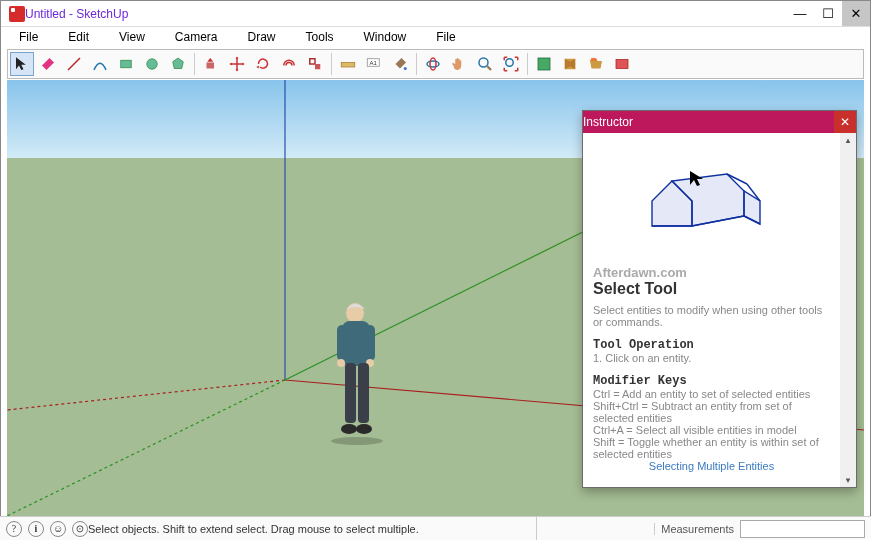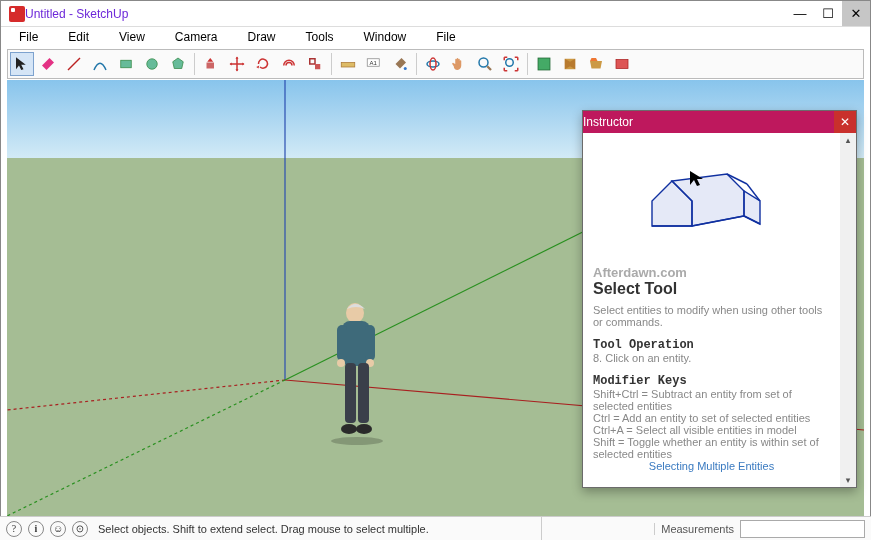--- a/index.html
+++ b/index.html
@@ -27,21 +27,21 @@
 .instructor .iscroll .arrow { font-size:9px; color:#555; padding:2px 0;}
 .instructor .iscroll .thumb { flex:1;}
 .instructor .icontent { flex:1; padding: 18px 10px; font-size:11px; color:#888; overflow:hidden;}
 .instructor .icontent .diagram { height:110px; display:flex; align-items:center; justify-content:center; position:relative;}
 .instructor .brand { font-weight:bold; color:#aaa; font-size:13px; margin-top:4px;}
 .instructor h2 { font-size:16px; color:#333; font-weight:bold; margin-bottom:6px;}
 .instructor h3 { font-size:12px; color:#333; font-weight:bold; margin-top:10px;font-family:Liberation Mono, monospace;}
 .instructor .link { color:#3a7ac0;text-align:center;}
 .statusbar { position:absolute; left:0; right:0; bottom:0; height:24px; border-top:1px solid #ccc; display:flex; align-items:center; font-size:11px; background:#fafafa;}
 .statusbar .sicon { width:16px; height:16px; border:1px solid #888; border-radius:50%; margin-left:6px; display:flex; align-items:center; justify-content:center; font-size:10px; font-family:serif; color:#333;}
-.statusbar .stext { margin-left:10px; color:#333;}
+.statusbar .stext { color:#333;}
 .statusbar .meas-label { margin-left:auto; padding:0 6px; color:#555; border-left:1px solid #ccc;}
 .statusbar .meas-box { width:125px; height:18px; margin-right:6px; background:#fff; border:1px solid #aaa;}
 
 .figure { position:absolute; left:320px; top:221px; width:60px; height:145px;}
 </style>
 </head>
 <body>
 
 <div class="titlebar">
   <div class="app-icon"></div>
@@ -253,24 +253,24 @@
             <line x1="60" y1="70" x2="112" y2="60"></line>
             <line x1="112" y1="60" x2="128" y2="68"></line>
           </g>
           <path d="M58 15 l0 14 l4 -5 l3 6 l3 -1 l-3 -6 l6 0 z" fill="#000"></path>
         </svg>
       </div>
       <div class="brand">Afterdawn.com</div>
       <h2>Select Tool</h2>
       <div>Select entities to modify when using other tools or commands.</div>
       <h3>Tool Operation</h3>
-      <div>8.  Click on an entity.</div>
+      <div>1.  Click on an entity.</div>
       <h3>Modifier Keys</h3>
+      <div>Ctrl = Add an entity to set of selected entities</div>
       <div>Shift+Ctrl = Subtract an entity from set of selected entities</div>
-      <div>Ctrl = Add an entity to set of selected entities</div>
       <div>Ctrl+A = Select all visible entities in model</div>
       <div>Shift = Toggle whether an entity is within set of selected entities</div>
       <div class="link">Selecting Multiple Entities</div>
     </div>
     <div class="iscroll">
       <div class="arrow">▴</div>
       <div class="thumb"></div>
       <div class="arrow">▾</div>
     </div>
   </div>

